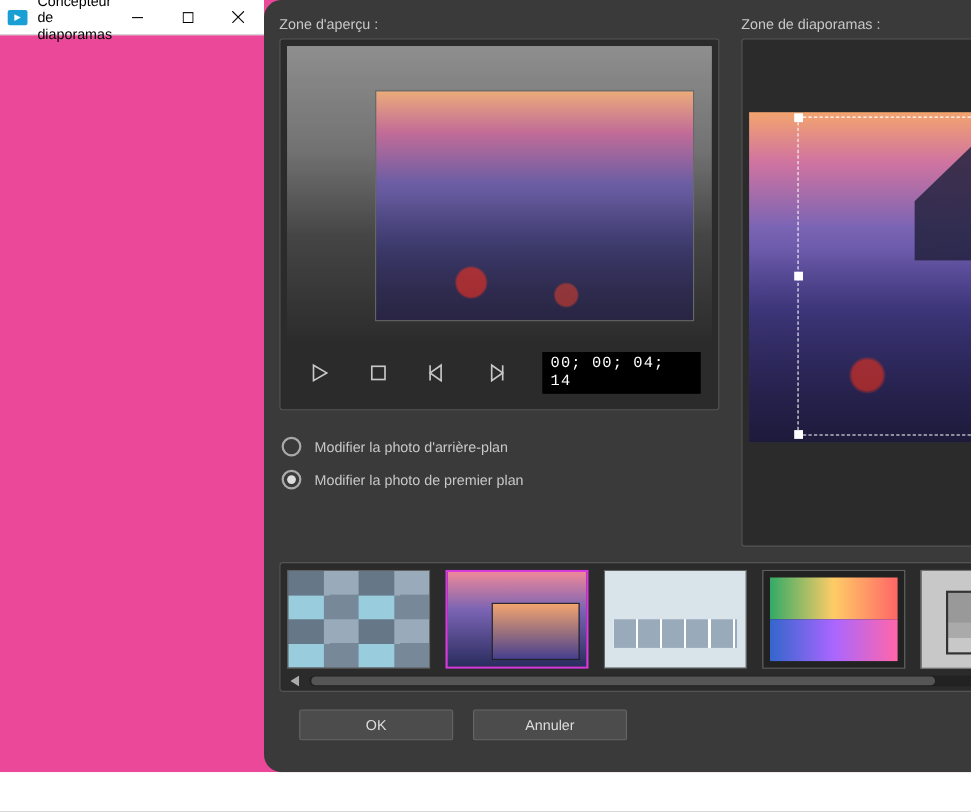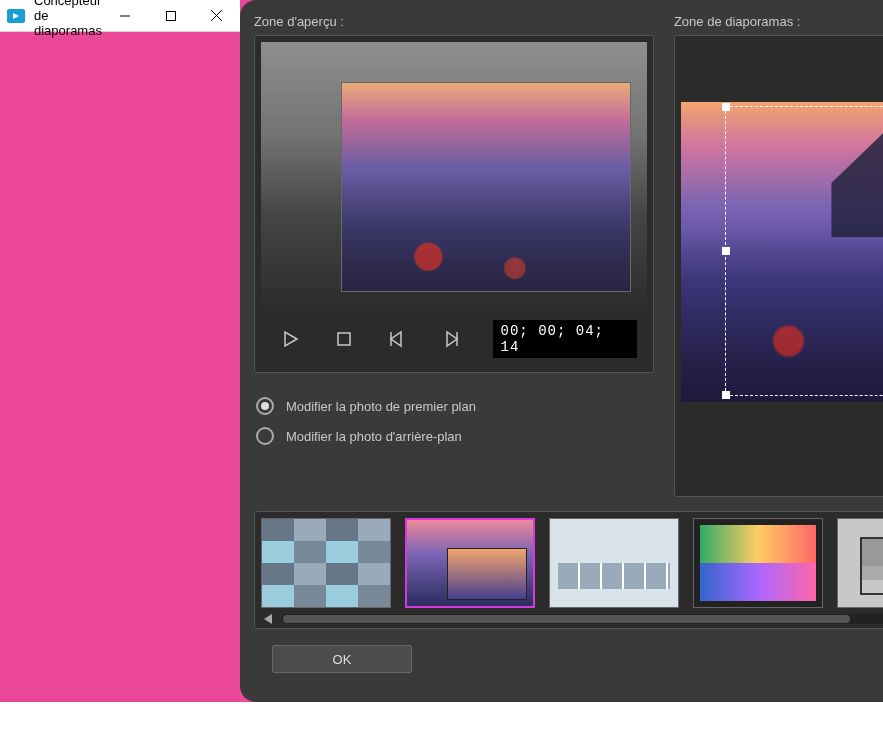--- a/index.html
+++ b/index.html
@@ -280,26 +280,26 @@
                   <polygon points="5,2 5,16 15,9" fill="none" stroke="#c8c8c8" stroke-width="1.5"></polygon>
                   <line x1="15" y1="2" x2="15" y2="16" stroke="#c8c8c8" stroke-width="1.5"></line>
                 </svg>
             </div>
             <div class="timecode">00; 00; 04; 14</div>
           </div>
         </div>
 
         <div class="radio-group">
           <div class="radio-row">
+            <span class="radio"></span>
+            <span class="radio-label">Modifier la photo d'arrière-plan</span>
+          </div>
+          <div class="radio-row">
             <span class="radio checked"></span>
             <span class="radio-label">Modifier la photo de premier plan</span>
-          </div>
-          <div class="radio-row">
-            <span class="radio"></span>
-            <span class="radio-label">Modifier la photo d'arrière-plan</span>
           </div>
         </div>
       </div>
 
       <div class="crop-col">
         <div class="section-label">Zone de diaporamas :</div>
         <div class="crop-panel">
           <div class="crop-image"></div>
           <div class="crop-frame">
             <div class="handle h-tl"></div>
@@ -337,16 +337,17 @@
         <div class="scroll-arrow">
           <svg width="8" height="10">
               <polygon points="0,0 0,10 8,5" fill="#aaa"></polygon>
             </svg>
         </div>
       </div>
     </div>
 
     <div class="footer">
       <div class="btn">OK</div>
+      <div class="btn">Annuler</div>
     </div>
 
   </div>
 </div>
 
 </body></html>

